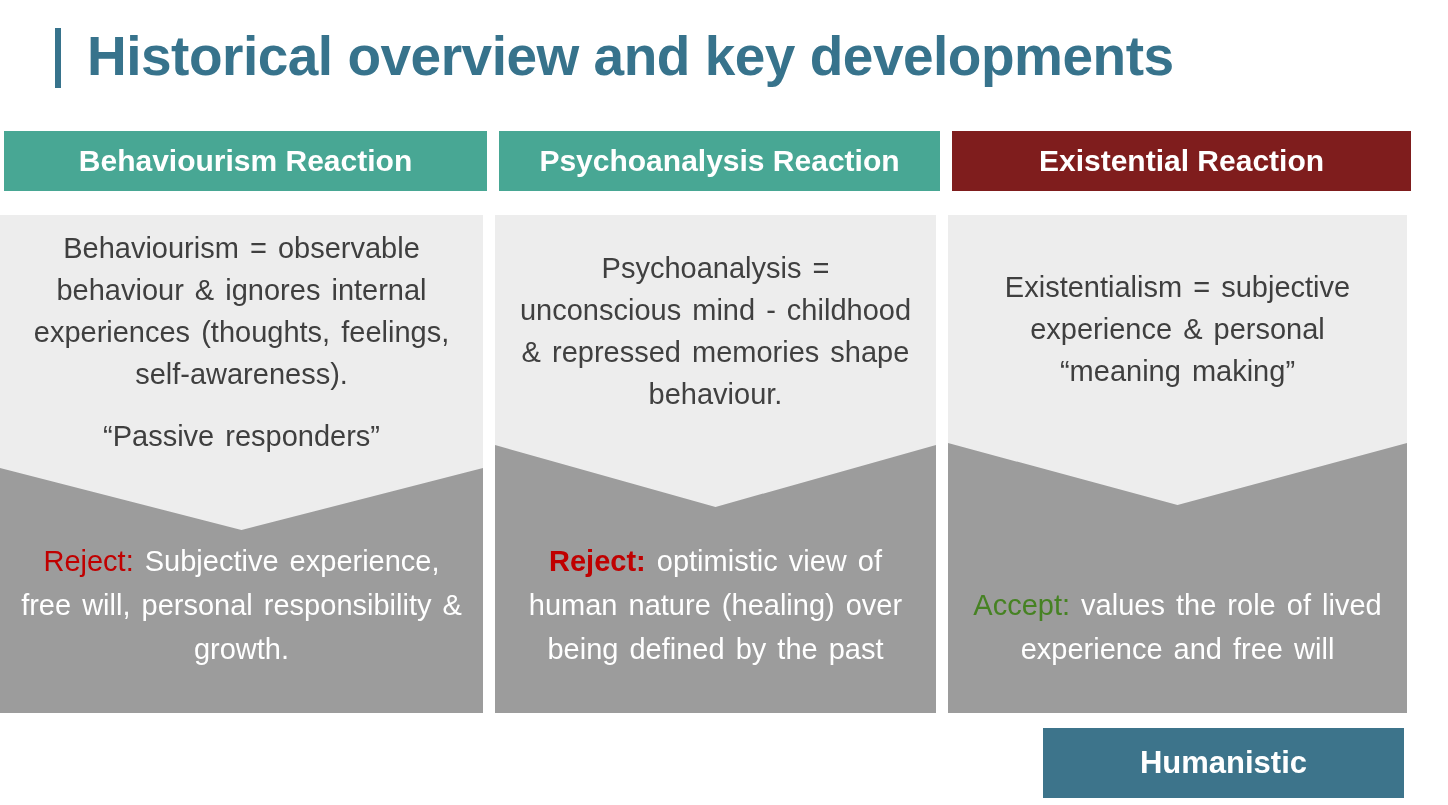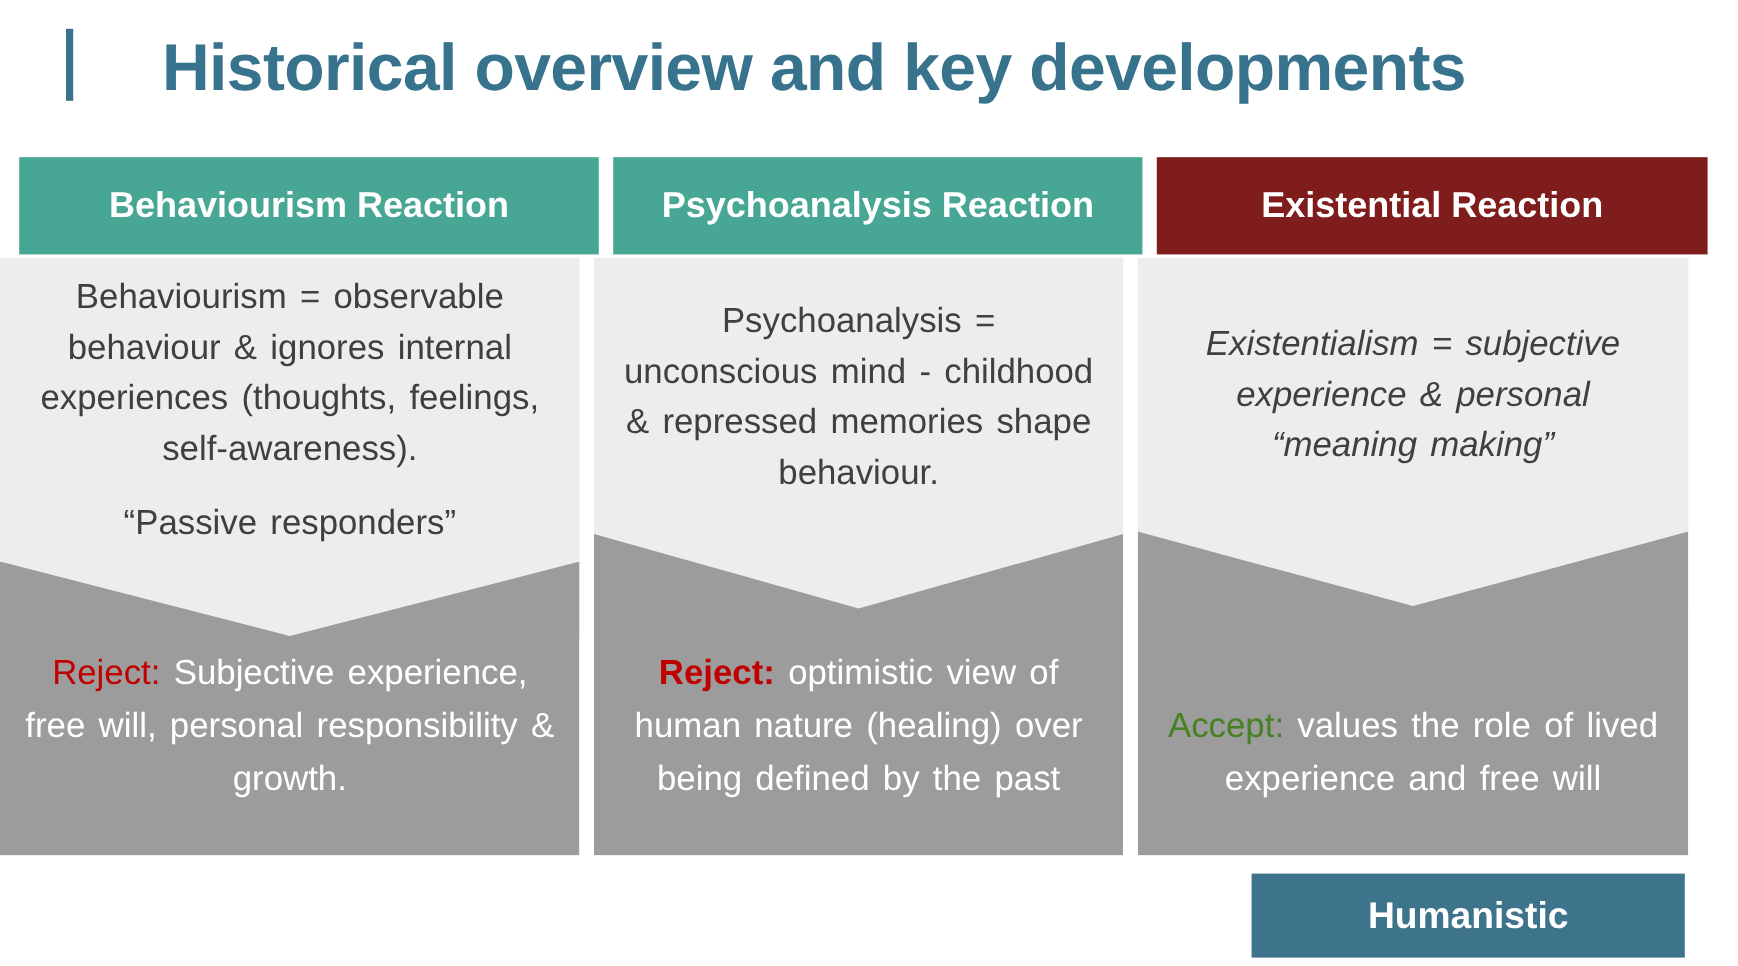--- a/index.html
+++ b/index.html
@@ -6,40 +6,40 @@
   .slide{
     position:relative;
     width:1448px;height:805px;
     background:#ffffff;
     font-family:"Liberation Sans",sans-serif;
     overflow:hidden;
   }
   
   .title-row{
     position:absolute;left:55px;top:24px;
-    display:flex;align-items:flex-start;gap:48px;
+    display:flex;align-items:flex-end;
   }
   .title-bar{
     width:6px;height:60px;
     background:currentColor;
     margin-right:26px;
   }
   .title-text{
     font-size:55px;font-weight:bold;
     letter-spacing:-0.5px;
     white-space:nowrap;
   }
   
   .col{position:absolute;top:131px;}
   .col1{left:0;width:483px;}
   .col2{left:495px;width:441px;}
   .col3{left:948px;width:459px;}
 
   .col-header{
-    position:absolute;left:16px;top:0;width:100%;height:81px;
+    position:absolute;left:4px;top:0;width:100%;height:60px;
     display:flex;align-items:center;justify-content:center;
     color:#ffffff;font-size:30px;font-weight:bold;
   }
   .light-panel{
     position:absolute;left:0;width:100%;
     top:84px; 
     display:flex;flex-direction:column;justify-content:center;align-items:center;
     gap:24px;
     text-align:center;
     font-size:29px;line-height:42px;word-spacing:3px;
@@ -101,21 +101,21 @@
     <div class="light-panel" style="color: #404040; background-color: rgb(237, 237, 237);">
       <p>Psychoanalysis = unconscious mind - childhood &amp; repressed memories shape behaviour.</p>
     </div>
     <div class="gray-panel" style="background-color: rgb(156, 156, 156);">
       <p><span class="verdict-label bold" style="color: rgb(192, 0, 0);">Reject:</span>&nbsp;<span>optimistic view of human nature (healing) over being defined by the past</span></p>
     </div>
   </div>
 
   <div class="col col3">
     <div class="col-header" style="background-color: #7f1d1d;">Existential Reaction</div>
-    <div class="light-panel" style="color: rgb(63, 63, 63); background-color: rgb(237, 237, 237); font-style: italic;">
+    <div class="light-panel" style="color: rgb(63, 63, 63); background-color: rgb(237, 237, 237);">
       <p>Existentialism = subjective experience &amp; personal “meaning making”</p>
     </div>
     <div class="gray-panel" style="background-color: rgb(156, 156, 156);">
       <p><span class="verdict-label" style="color: rgb(70, 130, 35);">Accept:</span>&nbsp;<span>values the role of lived experience and free will</span></p>
     </div>
   </div>
 
   <div class="footer-box" style="background-color: rgb(61, 116, 139);">Humanistic</div>
 
 </div>

